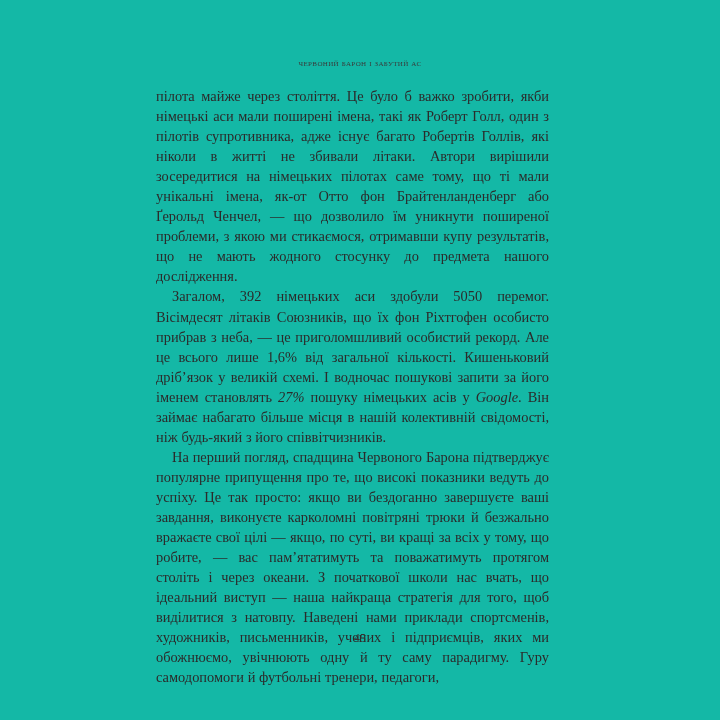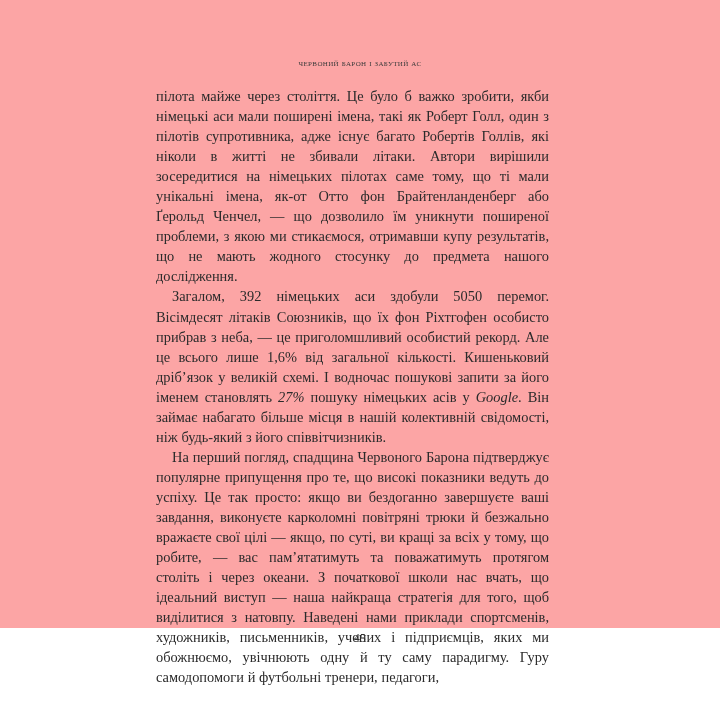--- a/index.html
+++ b/index.html
@@ -13,22 +13,22 @@
     height: 720px;
     overflow: hidden;
     font-family: "Liberation Serif", "DejaVu Serif", serif;
     color: #2b2b2b;
     -webkit-font-smoothing: antialiased;
   }
 
   .page {
     position: relative;
     width: 720px;
-    height: 628px;
-    background: #fca5a5;
+    height: 720px;
+    background: #14b8a6;
     box-sizing: border-box;
   }
 
   
   .running-head {
     position: absolute;
     top: 58px;
     left: 0;
     width: 720px;
     text-align: center;

